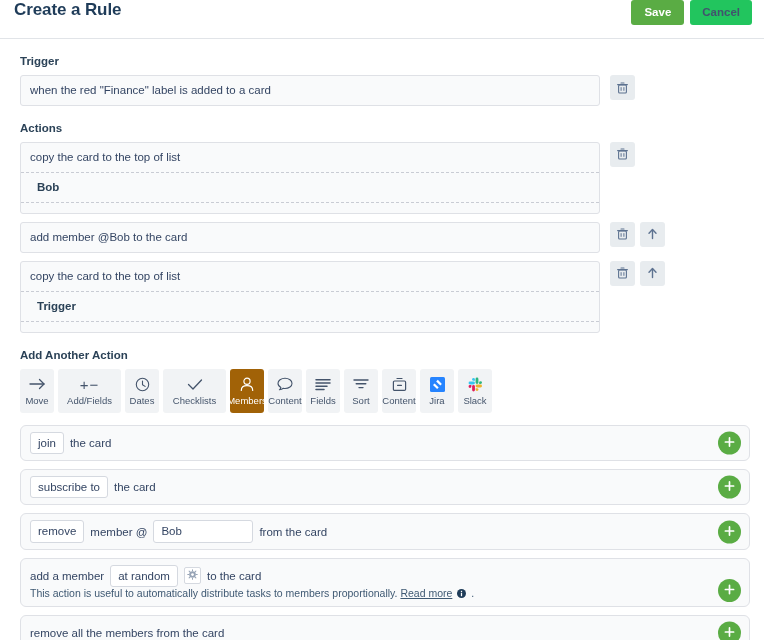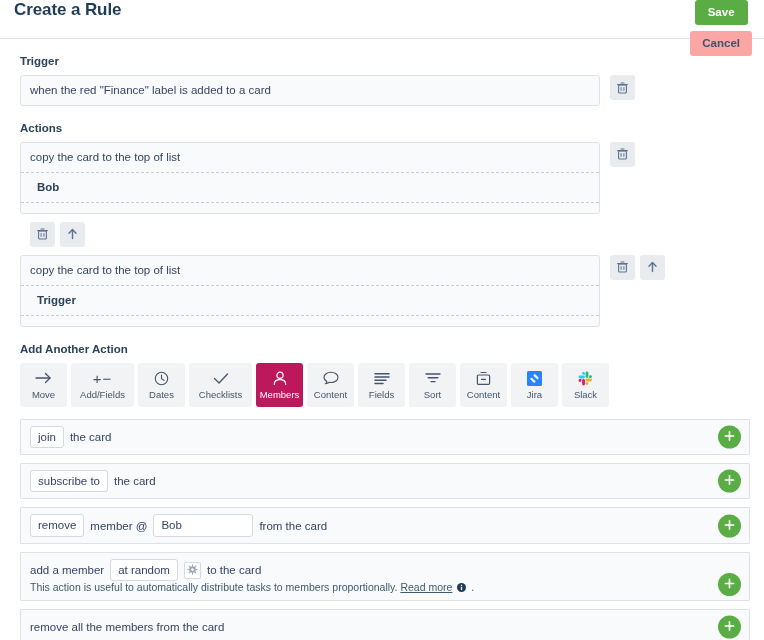--- a/index.html
+++ b/index.html
@@ -25,36 +25,35 @@
     font-size: 17px;
     font-weight: bold;
     color: #1f3c59;
     letter-spacing: -0.1px;
   }
   .header-actions {
     margin-left: auto;
     display: flex;
     gap: 6px;
     align-items: center;
-    flex-direction: column;
   }
   .btn-save {
     background: #5aac44;
     color: #fff;
     border: none;
     border-radius: 3px;
     font-size: 11.5px;
     font-weight: bold;
     padding: 5px 13px;
     cursor: pointer;
     font-family: inherit;
     line-height: 1.3;
   }
   .btn-cancel {
-    background: #fca5a5;
+    background: #22c55e;
     color: #42526e;
     border: none;
     border-radius: 3px;
     font-size: 11.5px;
     font-weight: bold;
     padding: 5px 12px;
     cursor: pointer;
     font-family: inherit;
     line-height: 1.3;
   }
@@ -114,51 +113,51 @@
   .icon-btn svg { display: block; }
 
   
   .toolbar {
     display: flex;
     gap: 4px;
     margin-left: 6px;
     margin-bottom: 12px;
   }
   .tool {
-    width: 47px;
+    width: 34px;
     height: 44px;
     background: #f1f3f5;
     border-radius: 3px;
     display: flex;
     flex-direction: column;
     align-items: center;
     justify-content: center;
     gap: 3px;
     cursor: pointer;
     color: #44546b;
   }
   .tool.wide { width: 63px; }
-  .tool.active { background: #be185d; color: #ffffff; }
+  .tool.active { background: #a16207; color: #ffffff; }
   .tool .tool-label {
     font-size: 9.5px;
     line-height: 1;
     white-space: nowrap;
   }
   .tool .tool-ico {
     height: 17px;
     display: flex; align-items: center; justify-content: center;
   }
   .tool .plusminus { font-size: 15px; letter-spacing: 1px; line-height: 1; font-weight: 500;}
 
   
   .opt-row {
     position: relative;
     background: #f9fafb;
     border: 1px solid #dfe1e6;
-    border-radius: 1px;
+    border-radius: 6px;
     margin-left: 6px;
     margin-bottom: 8px;
     min-height: 31px;
     padding: 6px 10px 6px 9px;
     display: flex;
     flex-direction: column;
     justify-content: center;
   }
   .opt-main {
     display: flex;
@@ -272,20 +271,23 @@
             <path d="M0.6 2.6h9.8" stroke="#5d7290" stroke-width="1.1" stroke-linecap="round"></path>
             <path d="M4 1h3" stroke="#5d7290" stroke-width="1.1" stroke-linecap="round"></path>
             <path d="M4.1 5.2v3.6M6.9 5.2v3.6" stroke="#5d7290" stroke-width="1"></path>
           </svg>
         </span>
       </button>
     </div>
   </div>
 
   <div class="rule-row">
+    <div class="rule-card">
+      <div class="line">add member @Bob to the card</div>
+    </div>
     <div class="side-btns">
       <button class="icon-btn">
         <span>
           <svg width="11" height="12" viewBox="0 0 11 12" fill="none">
             <rect x="1.6" y="3" width="7.8" height="8" rx="1" stroke="#5d7290" stroke-width="1.1"></rect>
             <path d="M0.6 2.6h9.8" stroke="#5d7290" stroke-width="1.1" stroke-linecap="round"></path>
             <path d="M4 1h3" stroke="#5d7290" stroke-width="1.1" stroke-linecap="round"></path>
             <path d="M4.1 5.2v3.6M6.9 5.2v3.6" stroke="#5d7290" stroke-width="1"></path>
           </svg>
         </span>

